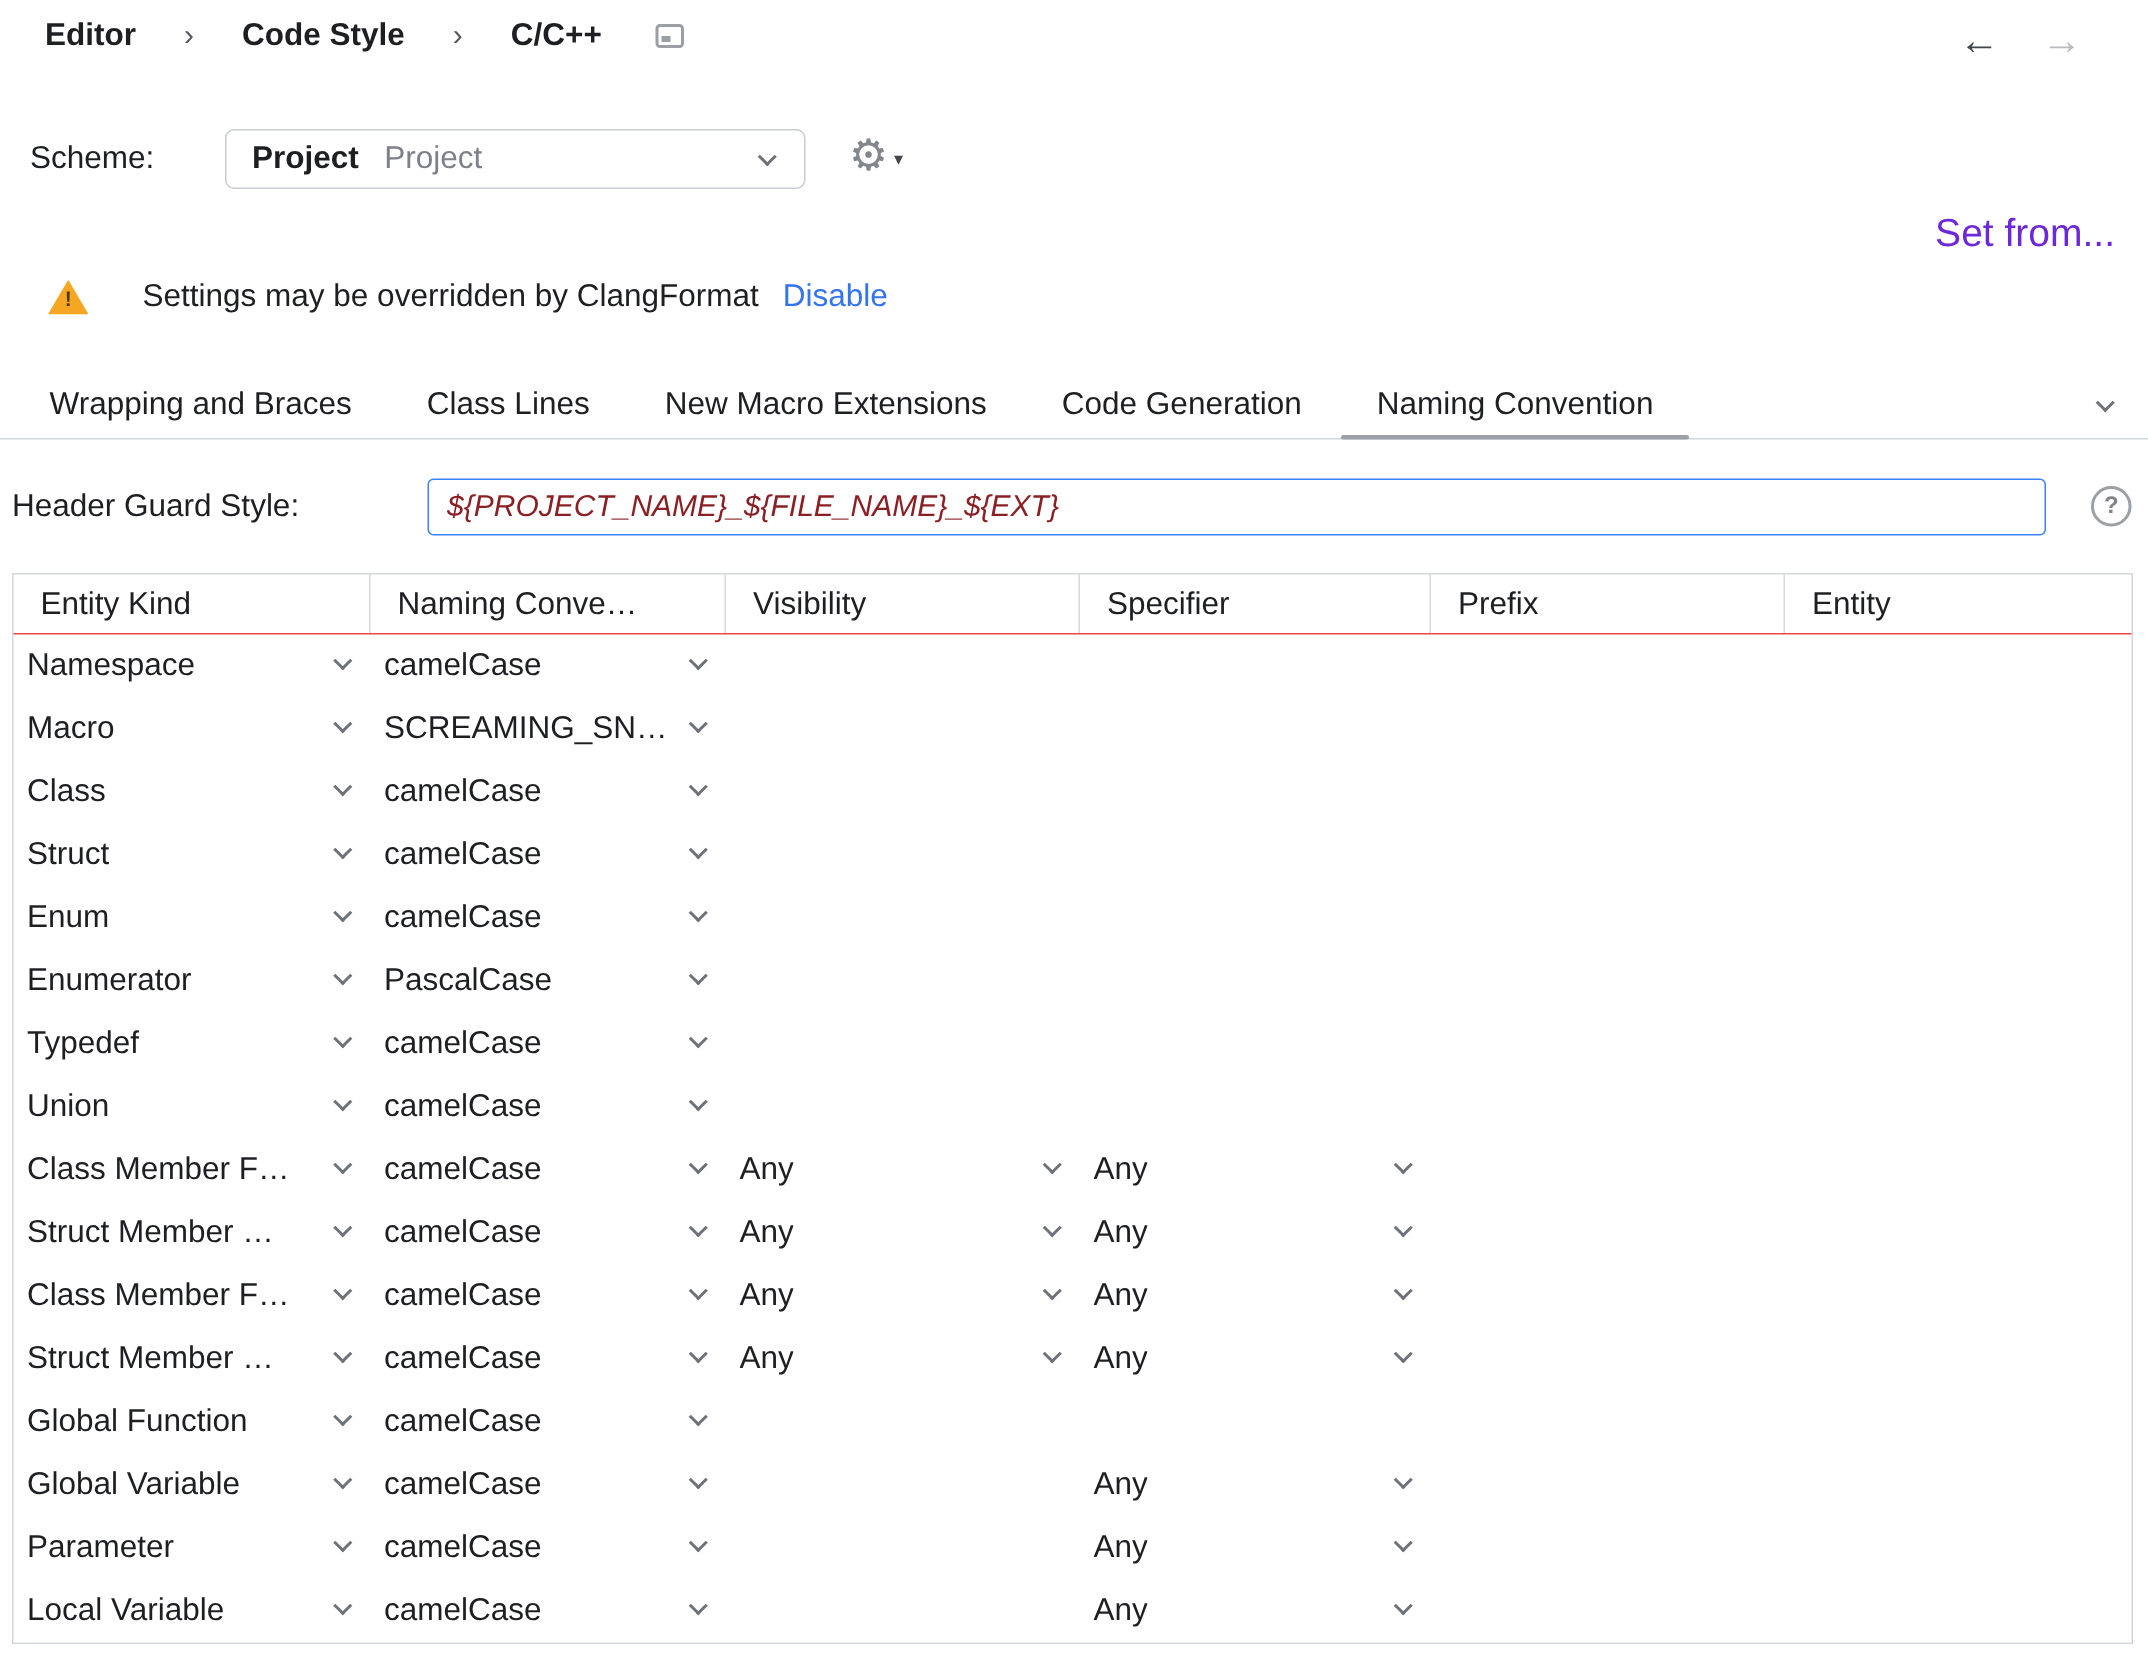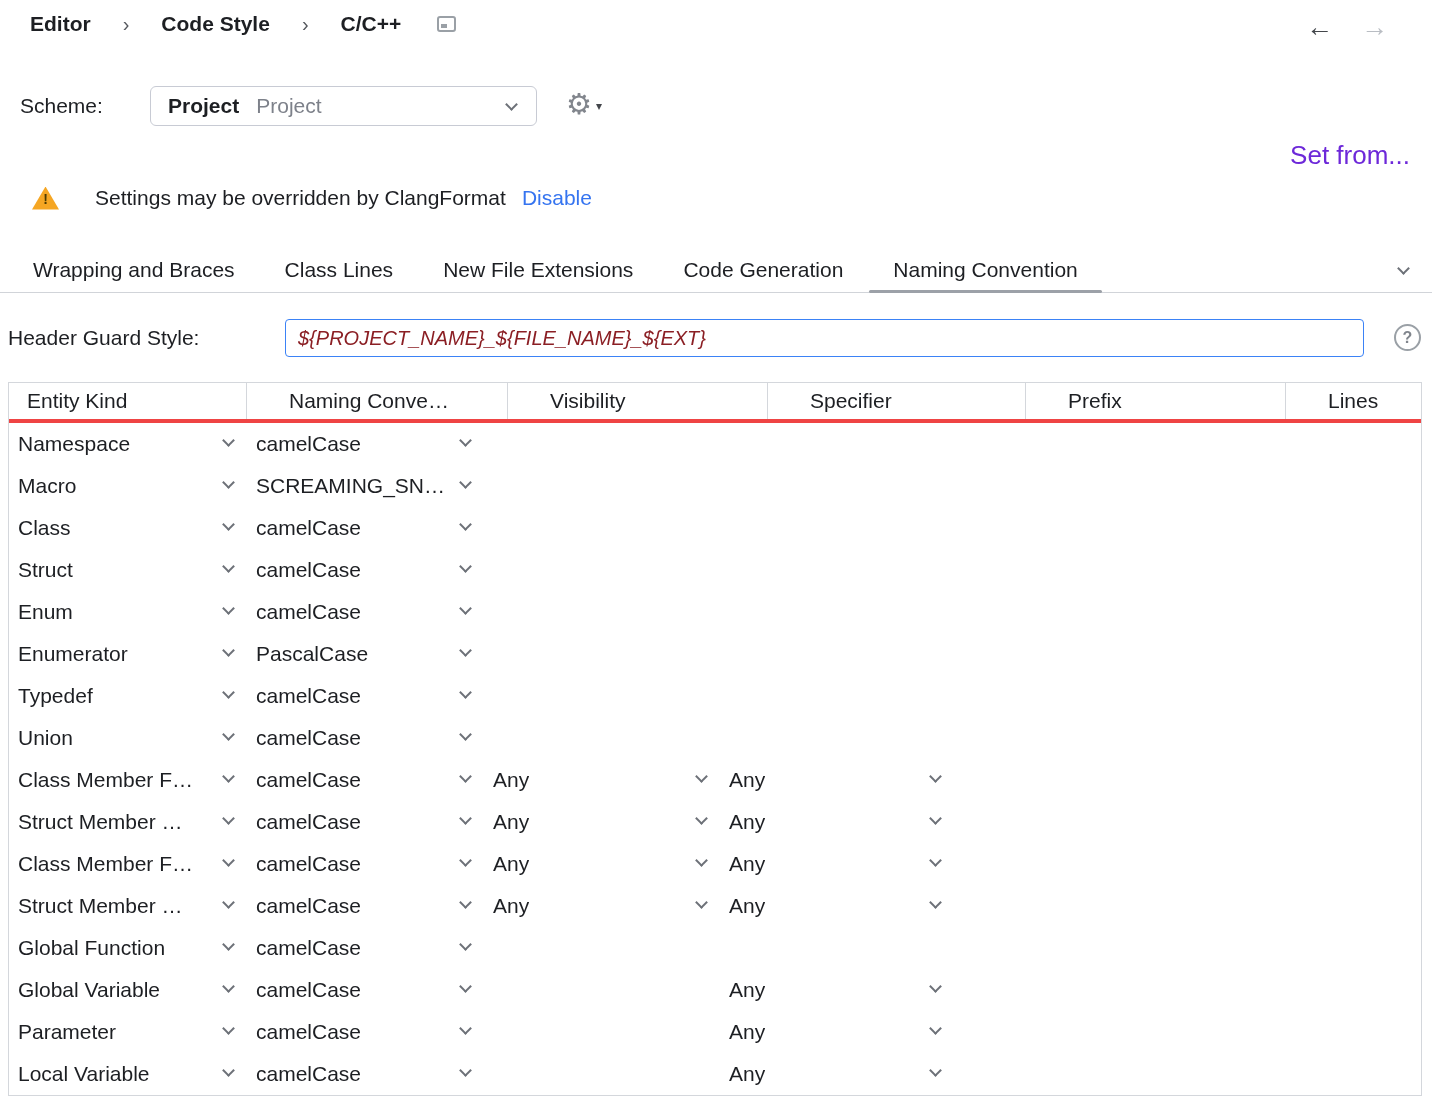--- a/index.html
+++ b/index.html
@@ -56,21 +56,21 @@
   .hg-input { position:absolute; left:285px; top:319px; width:1079px; height:38px; border:1px solid #3b82f6;
     border-radius:4px; padding:0 12px; font-family:"Liberation Sans", sans-serif; font-size:20px;
     font-style:italic; color:#8B1F24; background:#fff; }
   .help-circle { position:absolute; right:11px; top:324px; width:27px; height:27px; border:2px solid #9aa0a6;
     border-radius:50%; display:flex; align-items:center; justify-content:center; color:#80858c;
     font-size:16px; font-weight:700; cursor:pointer; }
 
   
   .tbl { position:absolute; left:8px; right:10px; top:382px; border:1px solid #d4d7dc; background:#fff; }
   .thead { display:grid; grid-template-columns:238px 237px 236px 234px 236px 1fr; height:40px;
-    border-bottom:4px solid #ef4444;gap:24px; }
+    border-bottom:1px solid #ef4444; }
   .th { display:flex; align-items:center; padding-left:18px; border-right:1px solid #d4d7dc;
     font-size:21px; color:#1d1f23; overflow:hidden; white-space:nowrap; }
   .th:last-child { border-right:none; }
   .trow { display:grid; grid-template-columns:238px 237px 236px 234px 236px 1fr; height:42px; }
   .tcell { position:relative; display:flex; align-items:center; padding-left:9px; font-size:21px; }
   .cellText { white-space:nowrap; overflow:hidden; text-overflow:ellipsis; max-width:calc(100% - 38px); }
   .cell-chev { position:absolute; right:14px; top:calc(50% - 8px); }
 </style>
 </head>
 <body>
@@ -107,41 +107,41 @@
     <span class="warn-mark">!</span>
   </span>
   <span class="warning-text">Settings may be overridden by ClangFormat</span>
   <span class="disable-link link">Disable</span>
 </div>
 
 <div class="tab-bar">
   <div class="tabs-strip">
       <div class="tab">Wrapping and Braces</div>
       <div class="tab">Class Lines</div>
-      <div class="tab">New File Extensions</div>
+      <div class="tab">New Macro Extensions</div>
       <div class="tab">Code Generation</div>
       <div class="tab selected">Naming Convention</div>
     </div>
   <span class="chev tab-overflow-chev"></span>
 </div>
 
 <span class="hg-label">Header Guard Style:</span>
 <input class="hg-input" value="${PROJECT_NAME}_${FILE_NAME}_${EXT}" style="">
 <div class="help-circle">
   <span>?</span>
 </div>
 
 <div class="tbl">
   <div class="thead">
     <div class="th">Entity Kind</div>
     <div class="th">Naming Conve…</div>
     <div class="th">Visibility</div>
     <div class="th">Specifier</div>
     <div class="th">Prefix</div>
-    <div class="th">Lines</div>
+    <div class="th">Entity</div>
   </div>
   <div>
       <div class="trow">
         <div class="tcell">
           <span class="cellText">Namespace</span>
           <span class="chev cell-chev"></span>
         </div>
         <div class="tcell">
           <span class="cellText">camelCase</span>
           <span class="chev cell-chev"></span>

